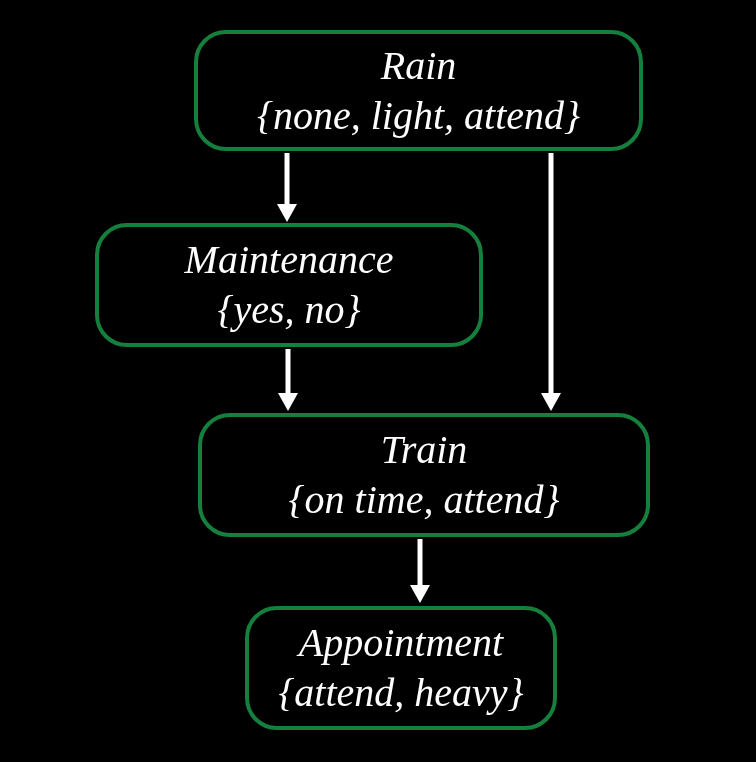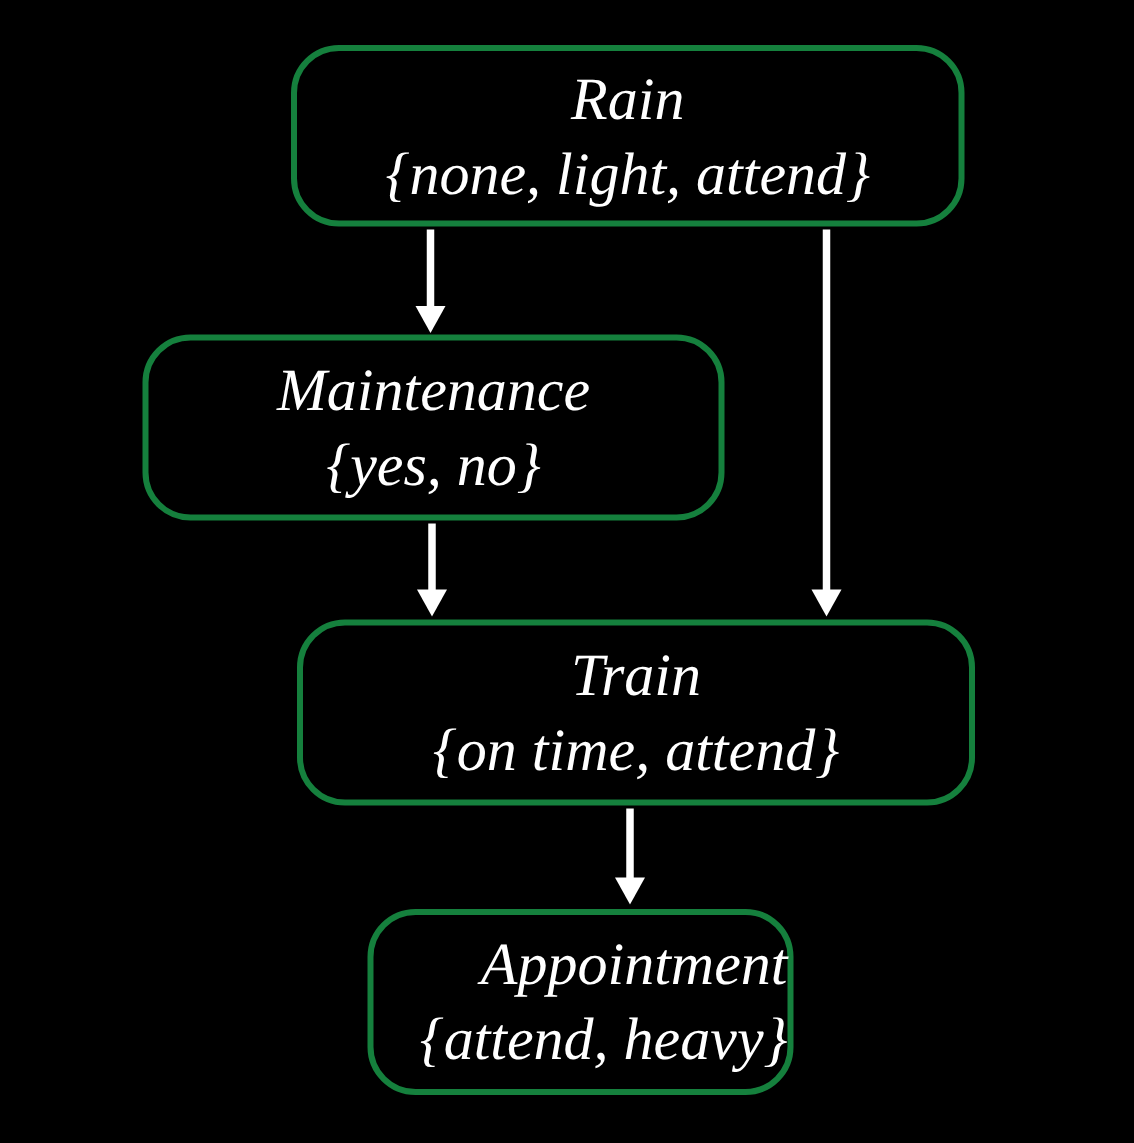--- a/index.html
+++ b/index.html
@@ -42,21 +42,21 @@
     line-height: 50px;
     text-align: center;
     display: flex;
     flex-direction: column;
     align-items: center;
     justify-content: center;
   }
   .node-rain        { left: 194px; top: 30px;  width: 449px; height: 121px; }
   .node-maintenance { left: 95px;  top: 223px; width: 388px; height: 124px; }
   .node-train       { left: 198px; top: 413px; width: 452px; height: 124px; }
-  .node-appointment { left: 245px; top: 606px; width: 284px; height: 124px; align-items: flex-end; }
+  .node-appointment { left: 245px; top: 606px; width: 312px; height: 124px; }
   .node-label, .node-values {
     white-space: nowrap;
   }
 </style>
 </head>
 <body>
 
 <div class="canvas">
 
   <svg class="edges-layer" viewBox="0 0 756 762" xmlns="http://www.w3.org/2000/svg">

